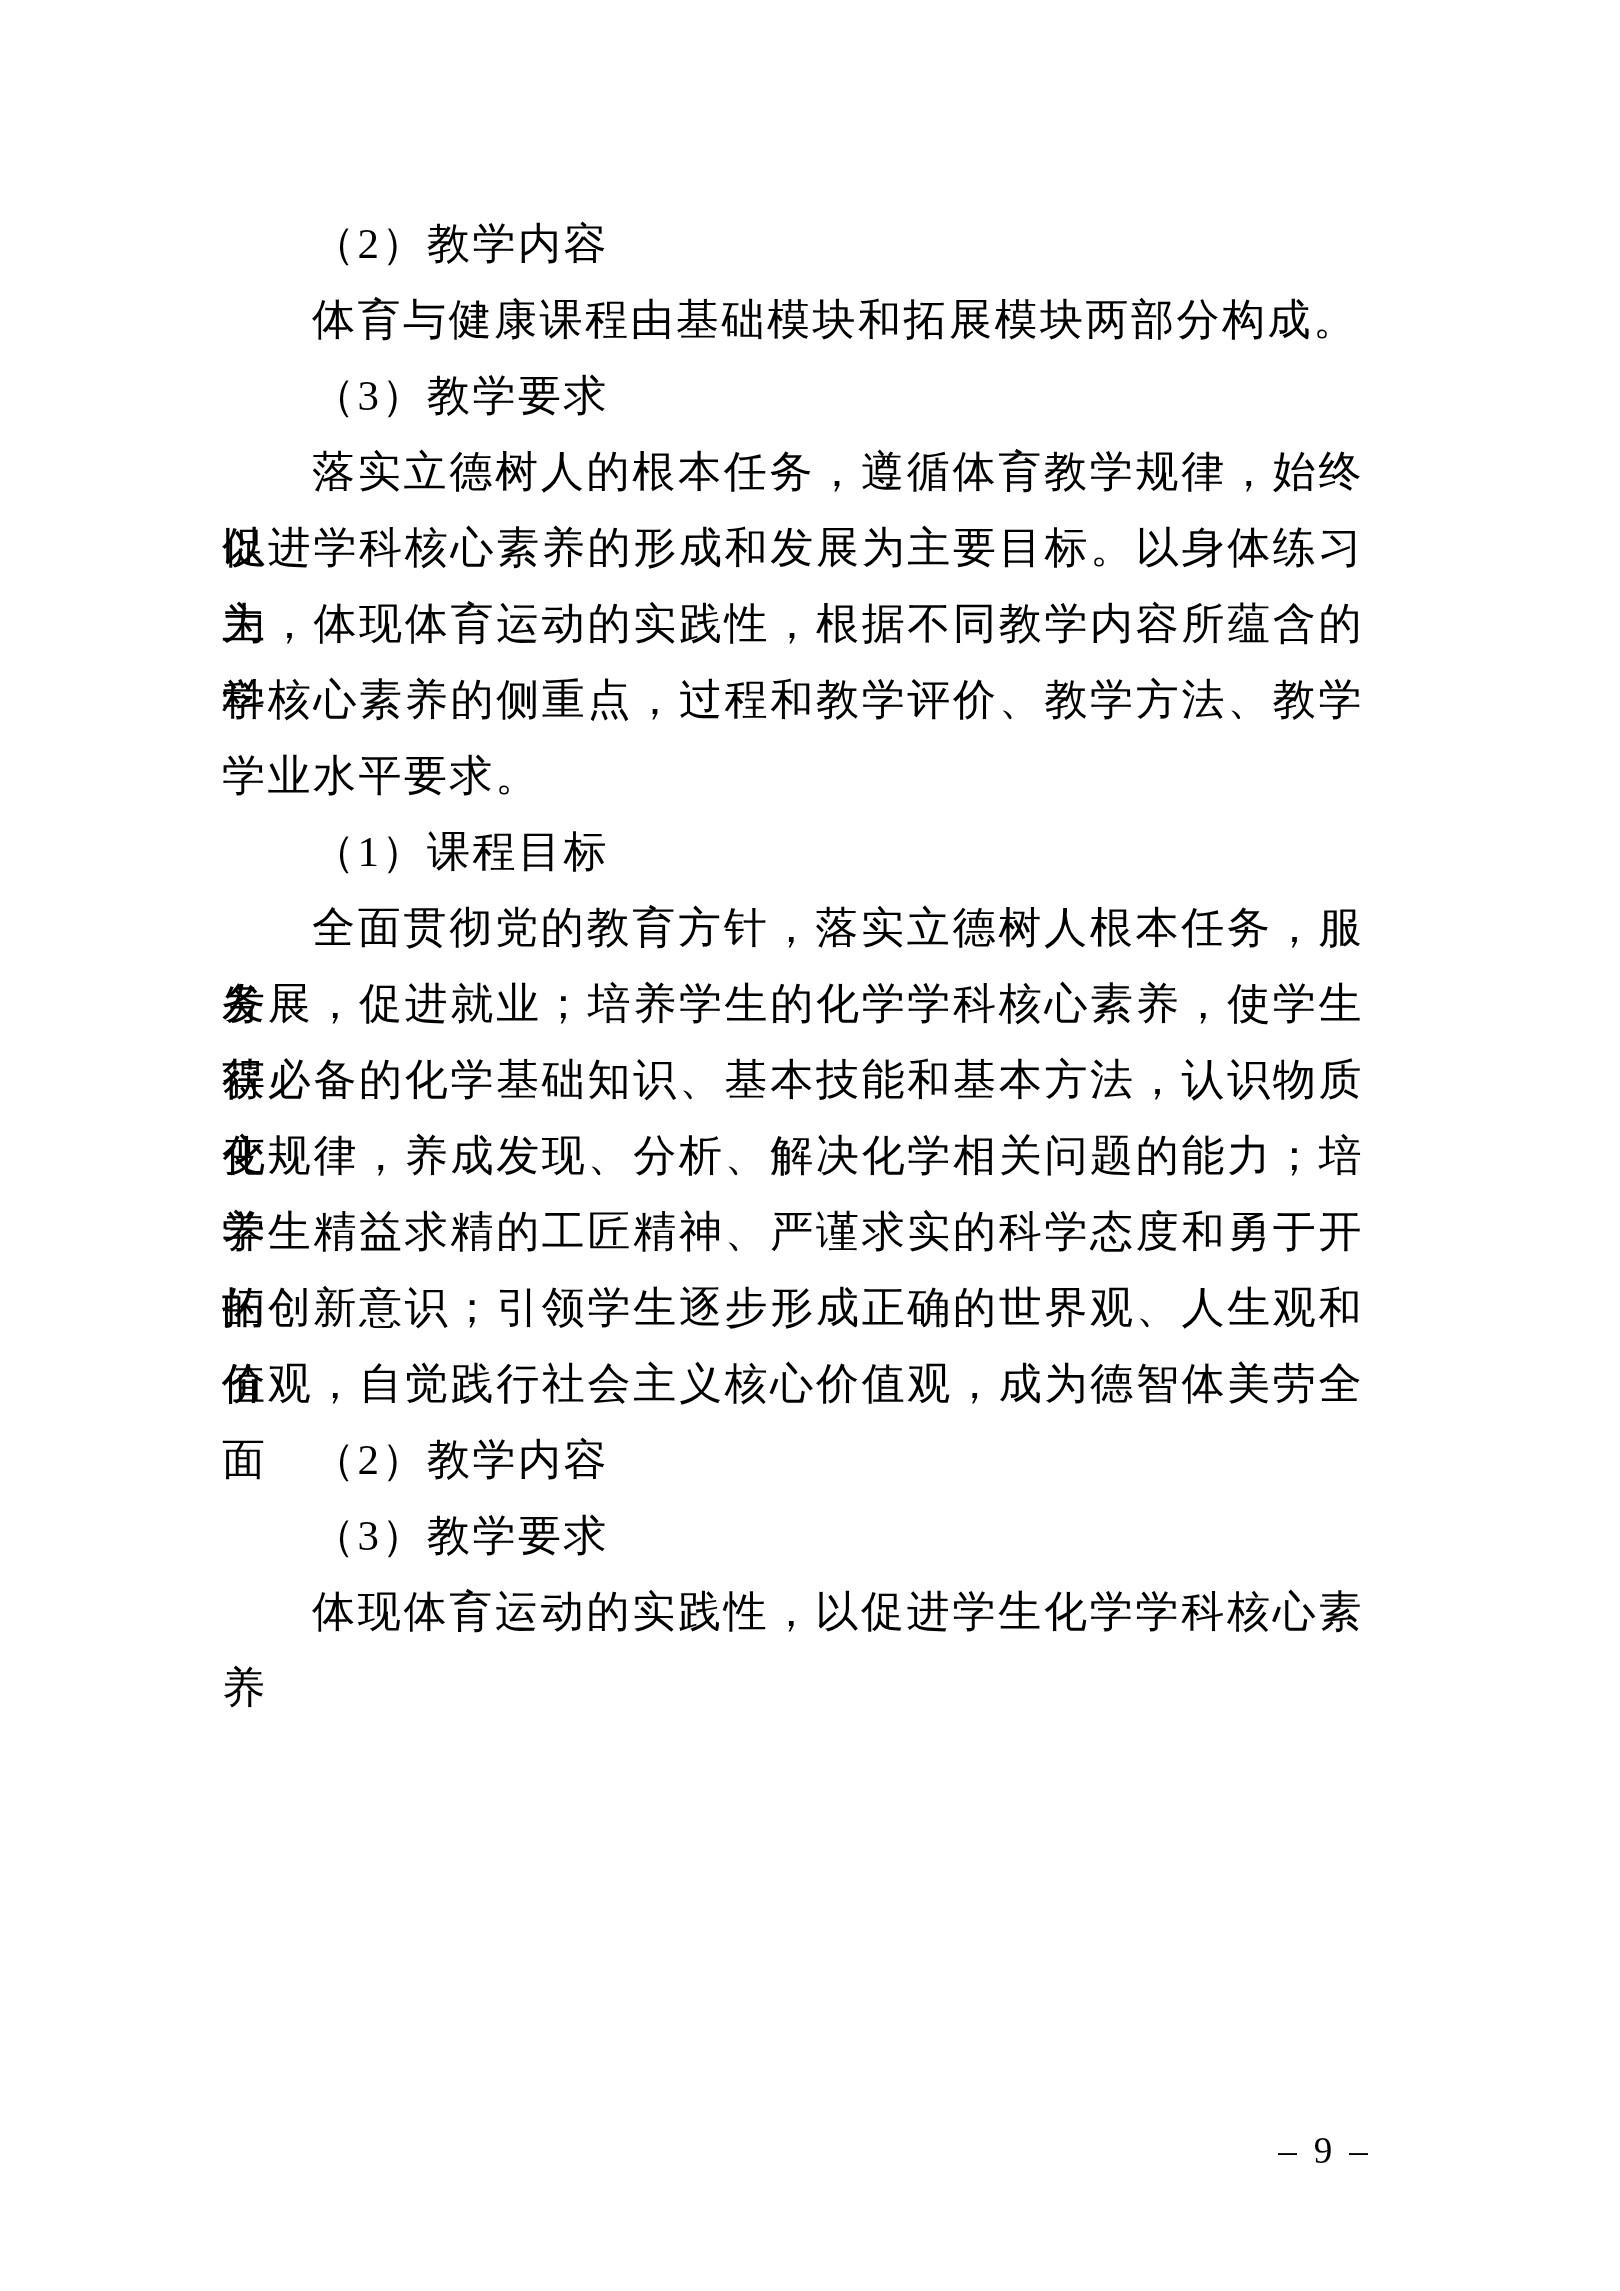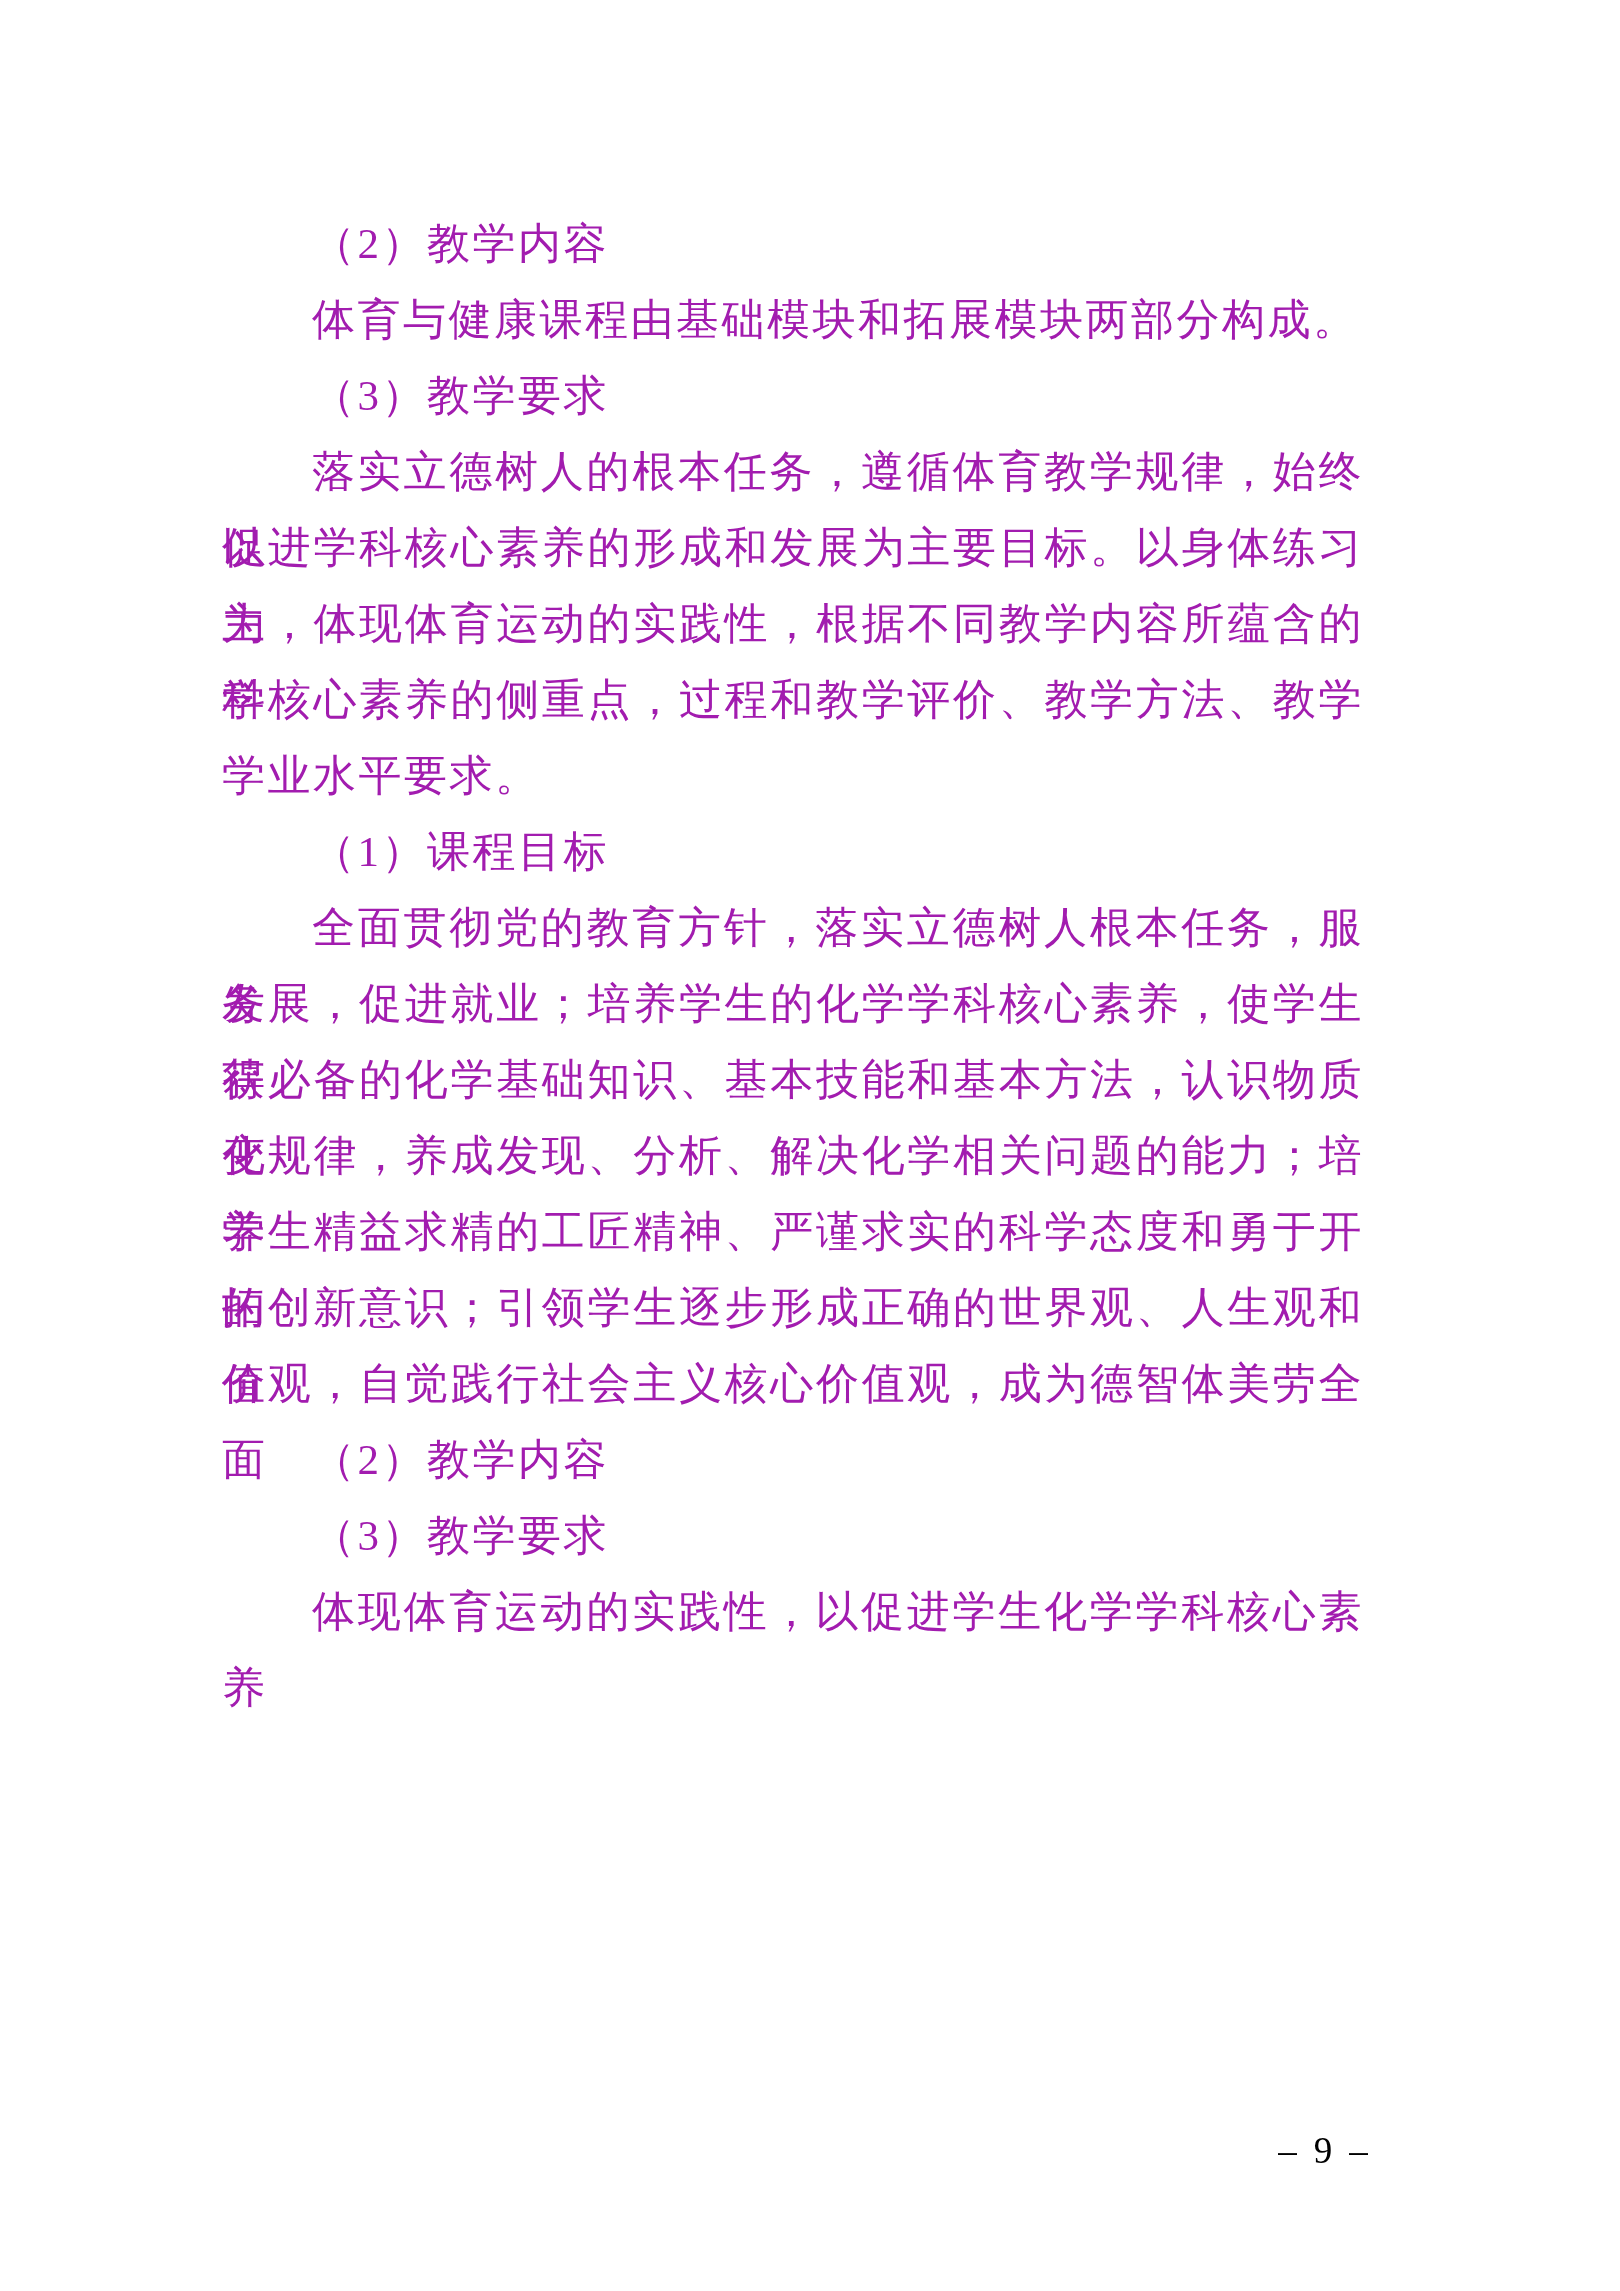--- a/index.html
+++ b/index.html
@@ -21,21 +21,21 @@
     left: 222px;
     top: 206px;
     width: 1142px;
   }
   .line {
     height: 76px;
     line-height: 76px;
     font-size: 43px;
     letter-spacing: 2.5px;
     white-space: nowrap;
-    color: #a21caf;
+    color: #000000;
     font-weight: 400;
     text-align: left;
   }
   
   .line.para { text-indent: 90px; }
   
   .line.justify {
     white-space: normal;
     text-align: justify;
     text-align-last: justify;

